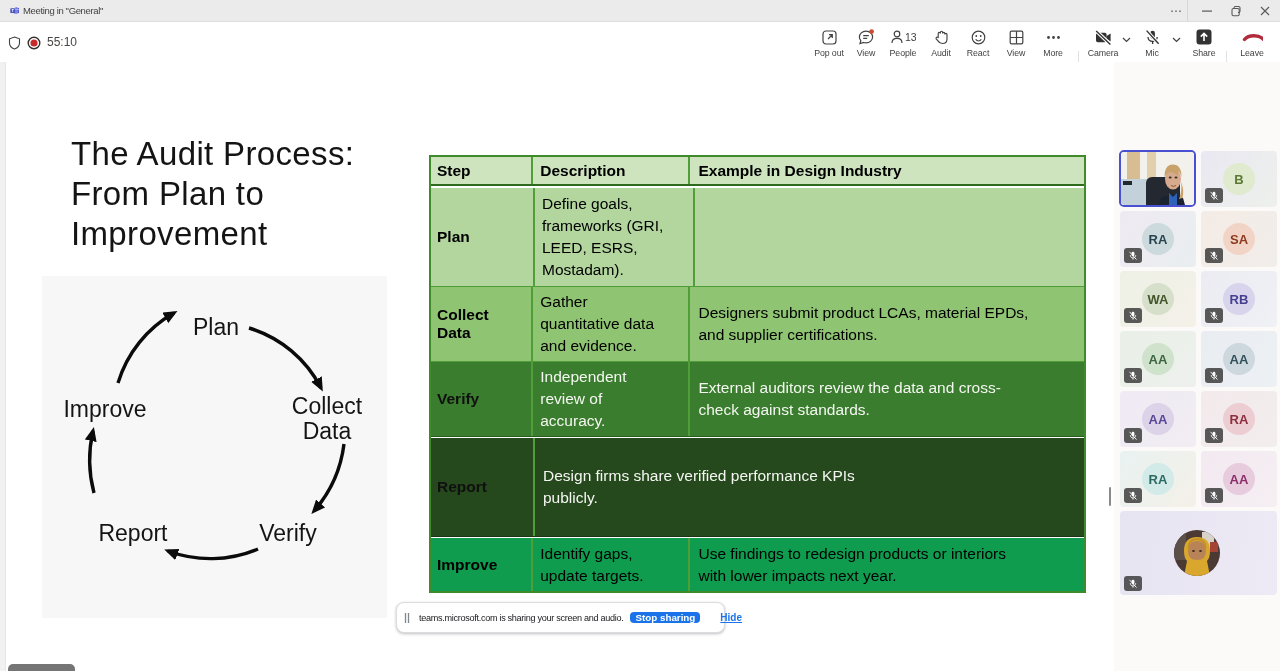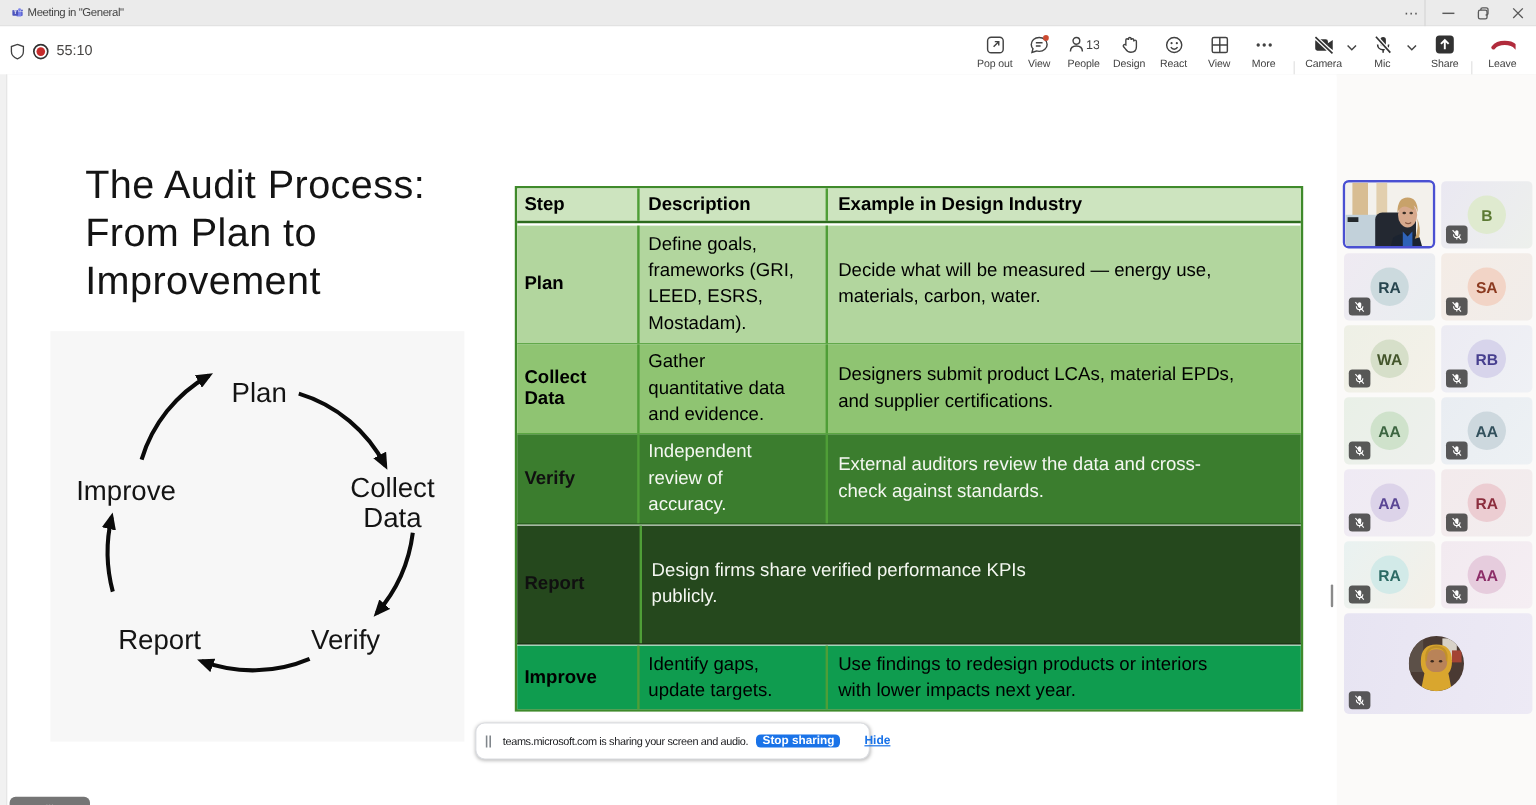--- a/index.html
+++ b/index.html
@@ -119,21 +119,21 @@
           <circle cx="7" cy="5" r="2.8" fill="none" stroke="#424242" stroke-width="1.2"></circle>
           <path d="M2,14 c0,-3 2.2,-4.6 5,-4.6 c2.8,0 5,1.6 5,4.6" fill="none" stroke="#424242" stroke-width="1.2"></path>
           <text x="15" y="11.5" font-size="10.5" fill="#424242">13</text>
         </svg>
       <div class="lbl">People</div>
     </div>
     <div class="tbt" style="left:917px">
       <svg width="17" height="17" viewBox="0 0 17 17">
           <path d="M5.2,8.5 V4.4 a1.1,1.1 0 0 1 2.2,0 V3.3 a1.1,1.1 0 0 1 2.2,0 V4.4 a1.1,1.1 0 0 1 2.2,0 v1.1 a1.1,1.1 0 0 1 2.2,0 v4.4 c0,2.8 -1.9,4.6 -4.6,4.6 c-2.2,0 -3.4,-0.9 -4.4,-2.6 L3.2,9.8 c-0.5,-0.9 0.3,-1.9 1.3,-1.6 Z" fill="none" stroke="#424242" stroke-width="1.15"></path>
         </svg>
-      <div class="lbl">Design</div>
+      <div class="lbl">Audit</div>
     </div>
     <div class="tbt" style="left:954px">
       <svg width="17" height="17" viewBox="0 0 17 17">
           <circle cx="8.5" cy="8.5" r="6.3" fill="none" stroke="#424242" stroke-width="1.2"></circle>
           <circle cx="6.3" cy="7" r="0.9" fill="#424242"></circle>
           <circle cx="10.7" cy="7" r="0.9" fill="#424242"></circle>
           <path d="M5.7,10.3 c0.7,1.1 1.7,1.7 2.8,1.7 c1.1,0 2.1,-0.6 2.8,-1.7" fill="none" stroke="#424242" stroke-width="1.2"></path>
         </svg>
       <div class="lbl">React</div>
     </div>
@@ -230,21 +230,20 @@
 
     <div id="tbl">
       <div class="trow" style="top:0;height:29px;background:#cde4bf;border-bottom:2px solid #2e6b1f">
         <div class="c1" style="font-size:15.5px">Step</div>
         <div class="c2" style="font-weight:bold">Description</div>
         <div class="c3" style="font-weight:bold">Example in Design Industry</div>
       </div>
       <div class="trow" style="top:31px;height:99px;background:#b2d69e;border-bottom:1px solid #4f9e37">
         <div class="c1">Plan</div>
         <div class="c2">Define goals,<br>frameworks (GRI,<br>LEED, ESRS,<br>Mostadam).</div>
-        <div class="c3">Decide what will be measured — energy use,<br>materials, carbon, water.</div>
       </div>
       <div class="trow" style="top:130px;height:75px;background:#8fc472;border-bottom:1px solid #4f9e37">
         <div class="c1">Collect<br>Data</div>
         <div class="c2">Gather<br>quantitative data<br>and evidence.</div>
         <div class="c3">Designers submit product LCAs, material EPDs,<br>and supplier certifications.</div>
       </div>
       <div class="trow" style="top:205px;height:75px;background:#3b7d2e;color:#101010;border-bottom:1px solid #2a5c20">
         <div class="c1">Verify</div>
         <div class="c2" style="color:#f4f7f1">Independent<br>review of<br>accuracy.</div>
         <div class="c3" style="color:#f4f7f1">External auditors review the data and cross-<br>check against standards.</div>

